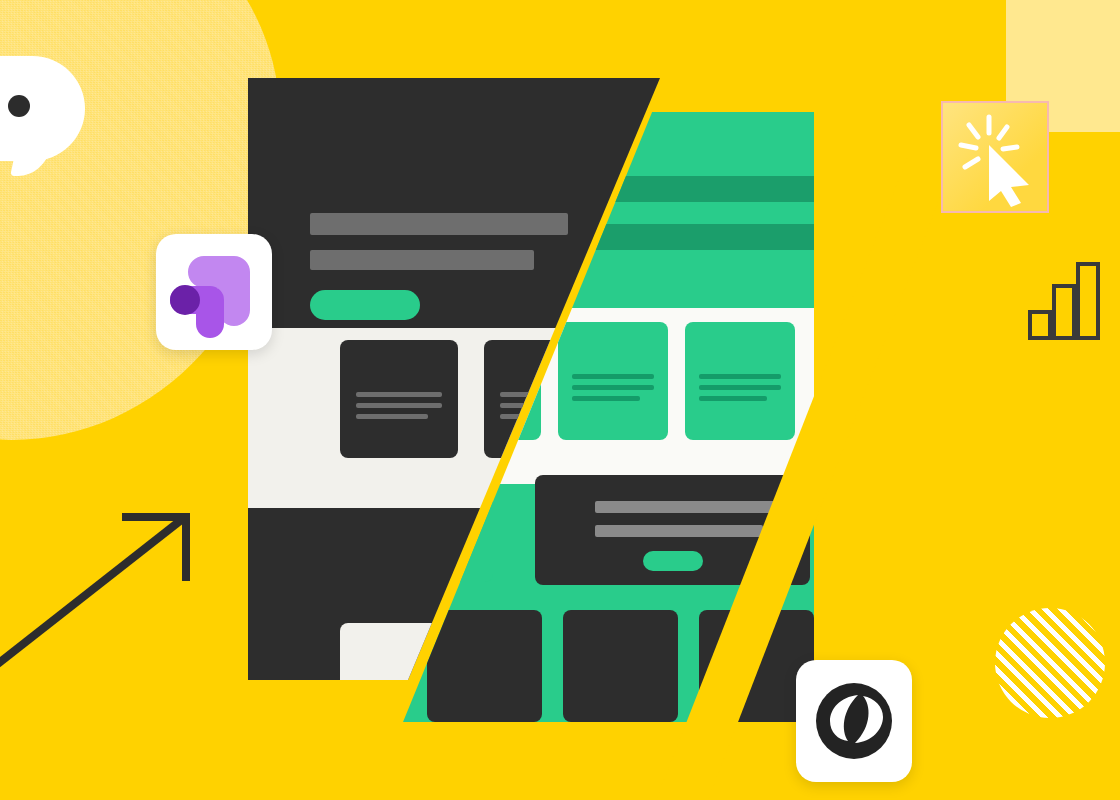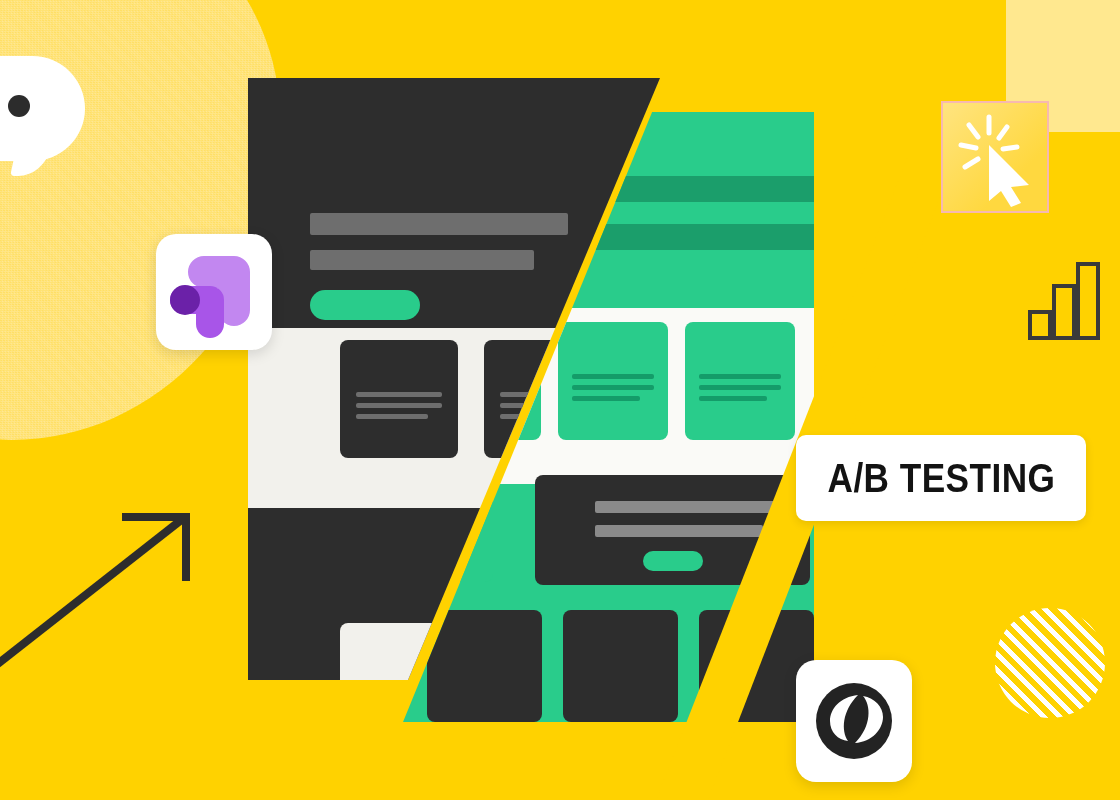--- a/index.html
+++ b/index.html
@@ -226,23 +226,20 @@
         <div class="line-lgreen" style="left:46px;top:40px;width:42px;height:10px;"></div>
       </div>
     </div>
 
     <svg class="wedge-yellow" width="566" height="644" viewBox="0 0 566 644">
       <polygon points="412,0 460,0 212,644 160,644" fill="#FFD200"></polygon>
       <polygon points="460,0 566,0 566,644 212,644" fill="none"></polygon>
     </svg>
   </div>
 
-  <div class="ab-badge">
-    <span>A/B TESTING</span>
-  </div>
 
   <div class="purple-card">
     <svg width="116" height="116" viewBox="0 0 116 116">
       <path d="M48 22 h30 a16 16 0 0 1 16 16 v38 a16 16 0 0 1 -32 0 v-22 h-14 a16 16 0 0 1 0 -32 z" fill="#C287F0"></path>
       <path d="M28 52 h26 a14 14 0 0 1 14 14 v24 a14 14 0 0 1 -28 0 v-10 h-12 a14 14 0 0 1 0 -28 z" fill="#A855E8"></path>
       <circle cx="29" cy="66" r="15" fill="#6B21A8"></circle>
     </svg>
   </div>
 
   <div class="ub-card">

